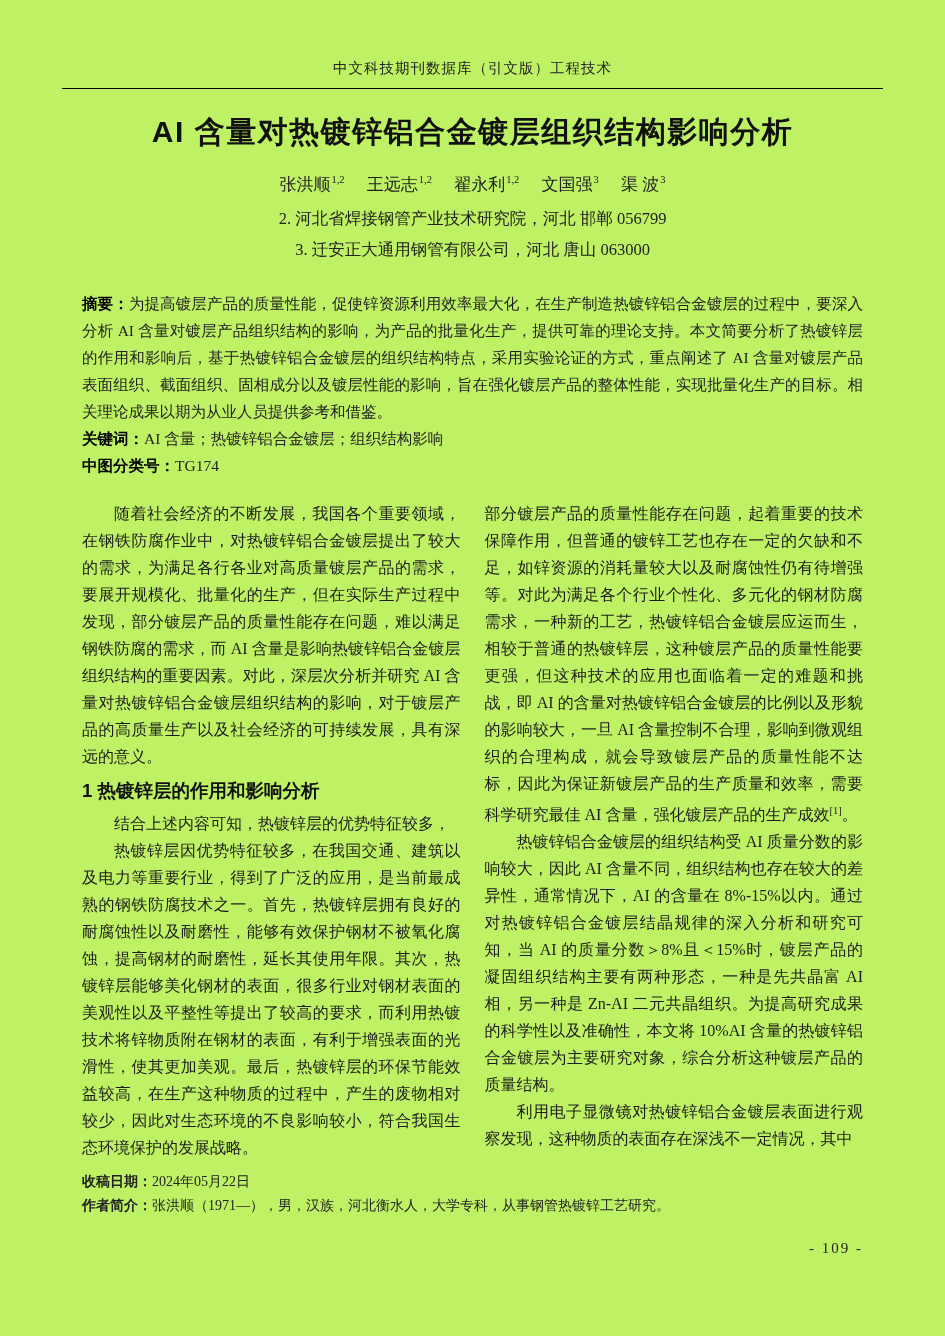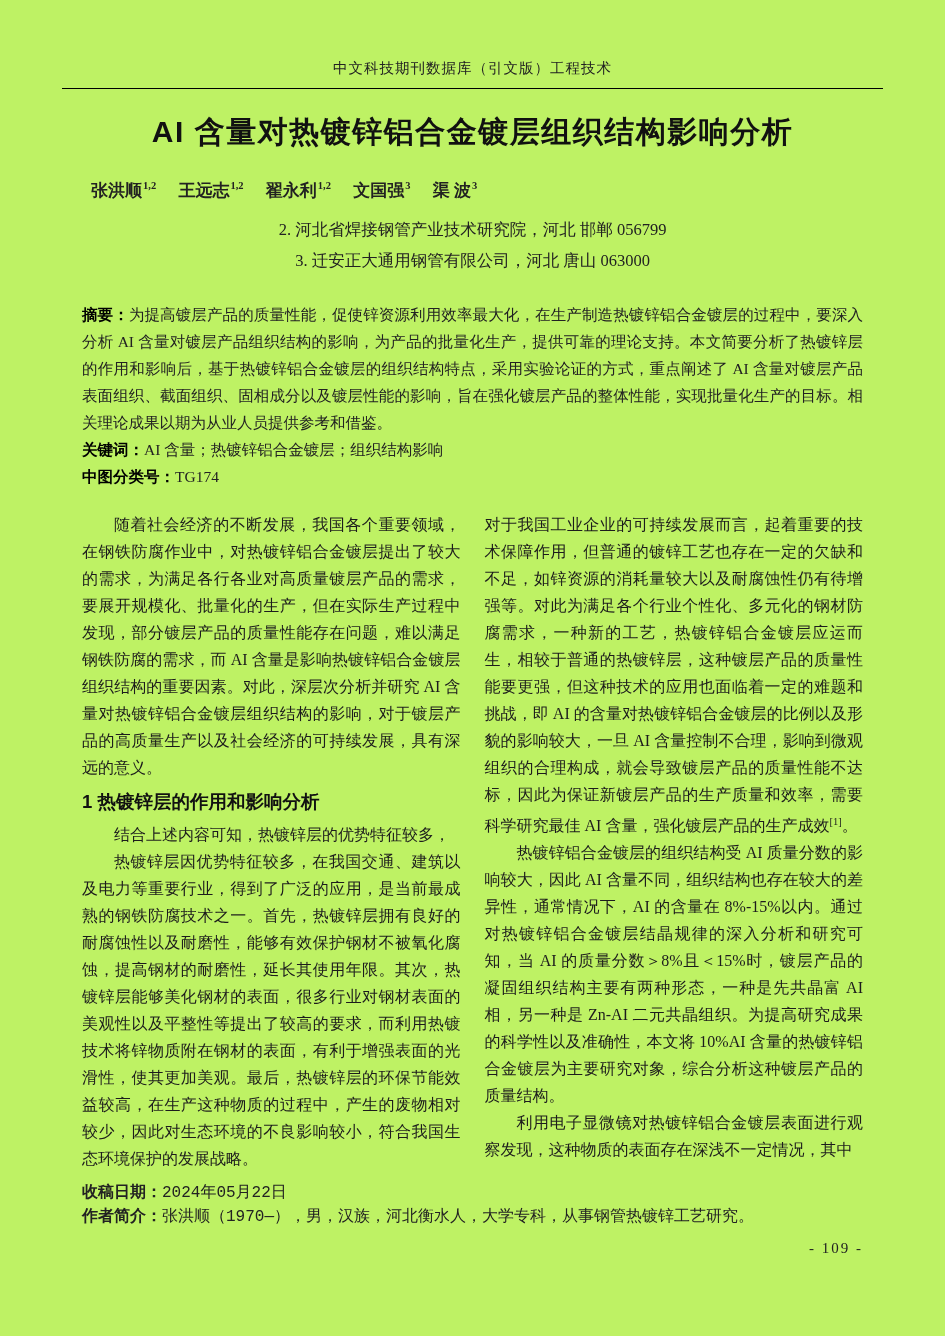--- a/index.html
+++ b/index.html
@@ -36,25 +36,24 @@
     font-family: "Liberation Sans", sans-serif;
     font-weight: 700;
     font-size: 30px;
     line-height: 42px;
     letter-spacing: 1.5px;
     color: #111;
   }
 
   .author-line {
     margin-top: 16px;
-    text-align: left;
+    text-align: center;
     font-size: 17px;
-    line-height: 33px;
+    line-height: 22px;
     color: #222;
-    font-weight: bold;
   }
   .author { margin: 0 9px; white-space: nowrap; }
   .author sup { font-size: 10.5px; margin-left: 1px; }
 
   .affiliations {
     margin-top: 7px;
     text-align: center;
     font-size: 16.5px;
     line-height: 31px;
     color: #222;
@@ -102,24 +101,23 @@
     font-size: 18.5px;
     line-height: 28px;
     margin: 7px 0 5px 0;
     text-align: left;
     color: #111;
   }
   .citation-ref { font-size: 10.5px; }
 
   .footnote {
     margin-top: 9px;
-    font-size: 16px;
+    font-size: 14px;
     line-height: 24px;
     color: #222;
-    font-family: Liberation Mono, monospace;
   }
   .fn-label { font-weight: 700; }
 
   .page-number {
     position: absolute;
     right: 82px;
     top: 1240px;
     font-size: 15px;
     letter-spacing: 2px;
     color: #222;
@@ -164,31 +162,31 @@
   <div class="body-columns">
 
     <div class="column">
       <p class="para-indent">随着社会经济的不断发展，我国各个重要领域，在钢铁防腐作业中，对热镀锌铝合金镀层提出了较大的需求，为满足各行各业对高质量镀层产品的需求，要展开规模化、批量化的生产，但在实际生产过程中发现，部分镀层产品的质量性能存在问题，难以满足钢铁防腐的需求，而 AI 含量是影响热镀锌铝合金镀层组织结构的重要因素。对此，深层次分析并研究 AI 含量对热镀锌铝合金镀层组织结构的影响，对于镀层产品的高质量生产以及社会经济的可持续发展，具有深远的意义。</p>
       <h2 class="section-heading">1 热镀锌层的作用和影响分析</h2>
       <p class="para-indent">结合上述内容可知，热镀锌层的优势特征较多，</p>
       <p class="para-indent">热镀锌层因优势特征较多，在我国交通、建筑以及电力等重要行业，得到了广泛的应用，是当前最成熟的钢铁防腐技术之一。首先，热镀锌层拥有良好的耐腐蚀性以及耐磨性，能够有效保护钢材不被氧化腐蚀，提高钢材的耐磨性，延长其使用年限。其次，热镀锌层能够美化钢材的表面，很多行业对钢材表面的美观性以及平整性等提出了较高的要求，而利用热镀技术将锌物质附在钢材的表面，有利于增强表面的光滑性，使其更加美观。最后，热镀锌层的环保节能效益较高，在生产这种物质的过程中，产生的废物相对较少，因此对生态环境的不良影响较小，符合我国生态环境保护的发展战略。</p>
     </div>
 
     <div class="column">
-      <p><span>对于我国工业企业的可持续发展而言，起着重要的技术保障作用，但普通的镀锌工艺也存在一定的欠缺和不足，如锌资源的消耗量较大以及耐腐蚀性仍有待增强等。对此为满足各个行业个性化、多元化的钢材防腐需求，一种新的工艺，热镀锌铝合金镀层应运而生，相较于普通的热镀锌层，这种镀层产品的质量性能要更强，但这种技术的应用也面临着一定的难题和挑战，即 AI 的含量对热镀锌铝合金镀层的比例以及形貌的影响较大，一旦 AI 含量控制不合理，影响到微观组织的合理构成，就会导致镀层产品的质量性能不达标，因此为保证新镀层产品的生产质量和效率，需要科学研究最佳 AI 含量，强化镀层产品的生产成效</span><sup class="citation-ref">[1]</sup><span>。</span></p>
+      <p><span>部分镀层产品的质量性能存在问题，起着重要的技术保障作用，但普通的镀锌工艺也存在一定的欠缺和不足，如锌资源的消耗量较大以及耐腐蚀性仍有待增强等。对此为满足各个行业个性化、多元化的钢材防腐需求，一种新的工艺，热镀锌铝合金镀层应运而生，相较于普通的热镀锌层，这种镀层产品的质量性能要更强，但这种技术的应用也面临着一定的难题和挑战，即 AI 的含量对热镀锌铝合金镀层的比例以及形貌的影响较大，一旦 AI 含量控制不合理，影响到微观组织的合理构成，就会导致镀层产品的质量性能不达标，因此为保证新镀层产品的生产质量和效率，需要科学研究最佳 AI 含量，强化镀层产品的生产成效</span><sup class="citation-ref">[1]</sup><span>。</span></p>
       <p class="para-indent">热镀锌铝合金镀层的组织结构受 AI 质量分数的影响较大，因此 AI 含量不同，组织结构也存在较大的差异性，通常情况下，AI 的含量在 8%-15%以内。通过对热镀锌铝合金镀层结晶规律的深入分析和研究可知，当 AI 的质量分数＞8%且＜15%时，镀层产品的凝固组织结构主要有两种形态，一种是先共晶富 AI 相，另一种是 Zn-AI 二元共晶组织。为提高研究成果的科学性以及准确性，本文将 10%AI 含量的热镀锌铝合金镀层为主要研究对象，综合分析这种镀层产品的质量结构。</p>
       <p class="para-indent">利用电子显微镜对热镀锌铝合金镀层表面进行观察发现，这种物质的表面存在深浅不一定情况，其中</p>
     </div>
 
   </div>
 
   <div class="footnote">
     <div>
       <span class="fn-label">收稿日期：</span><span>2024年05月22日</span>
     </div>
     <div>
-      <span class="fn-label">作者简介：</span><span>张洪顺（1970—），男，汉族，河北衡水人，大学专科，从事钢管热镀锌工艺研究。</span>
+      <span class="fn-label">作者简介：</span><span>张洪顺（1971—），男，汉族，河北衡水人，大学专科，从事钢管热镀锌工艺研究。</span>
     </div>
   </div>
 
   <div class="page-number">- 109 -</div>
 
 </div>
 
 </body></html>

